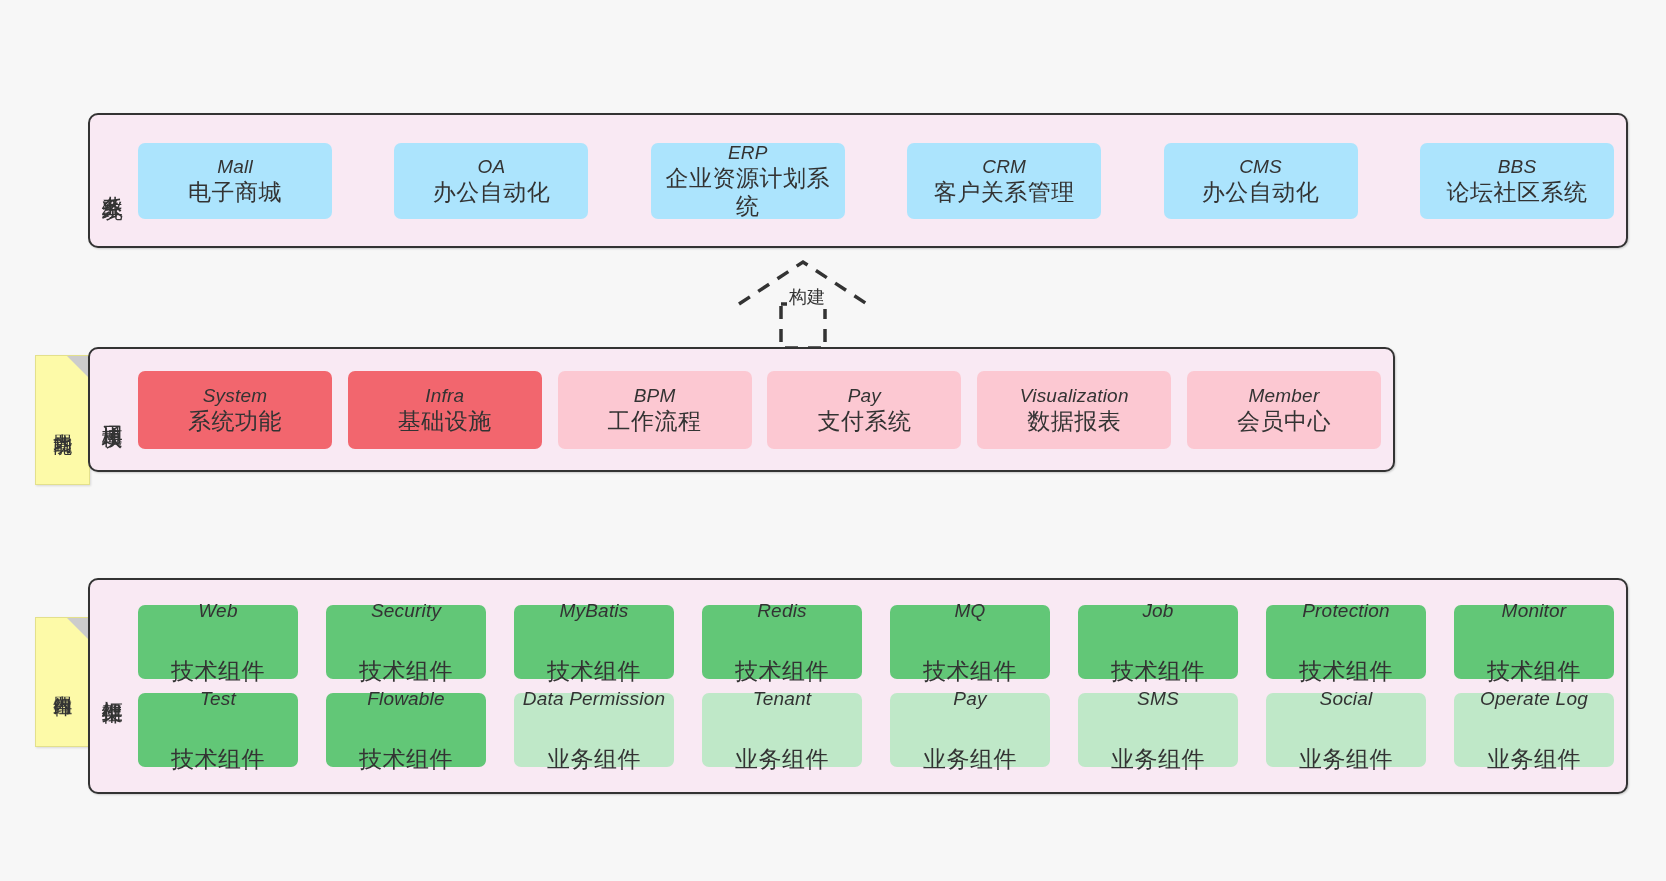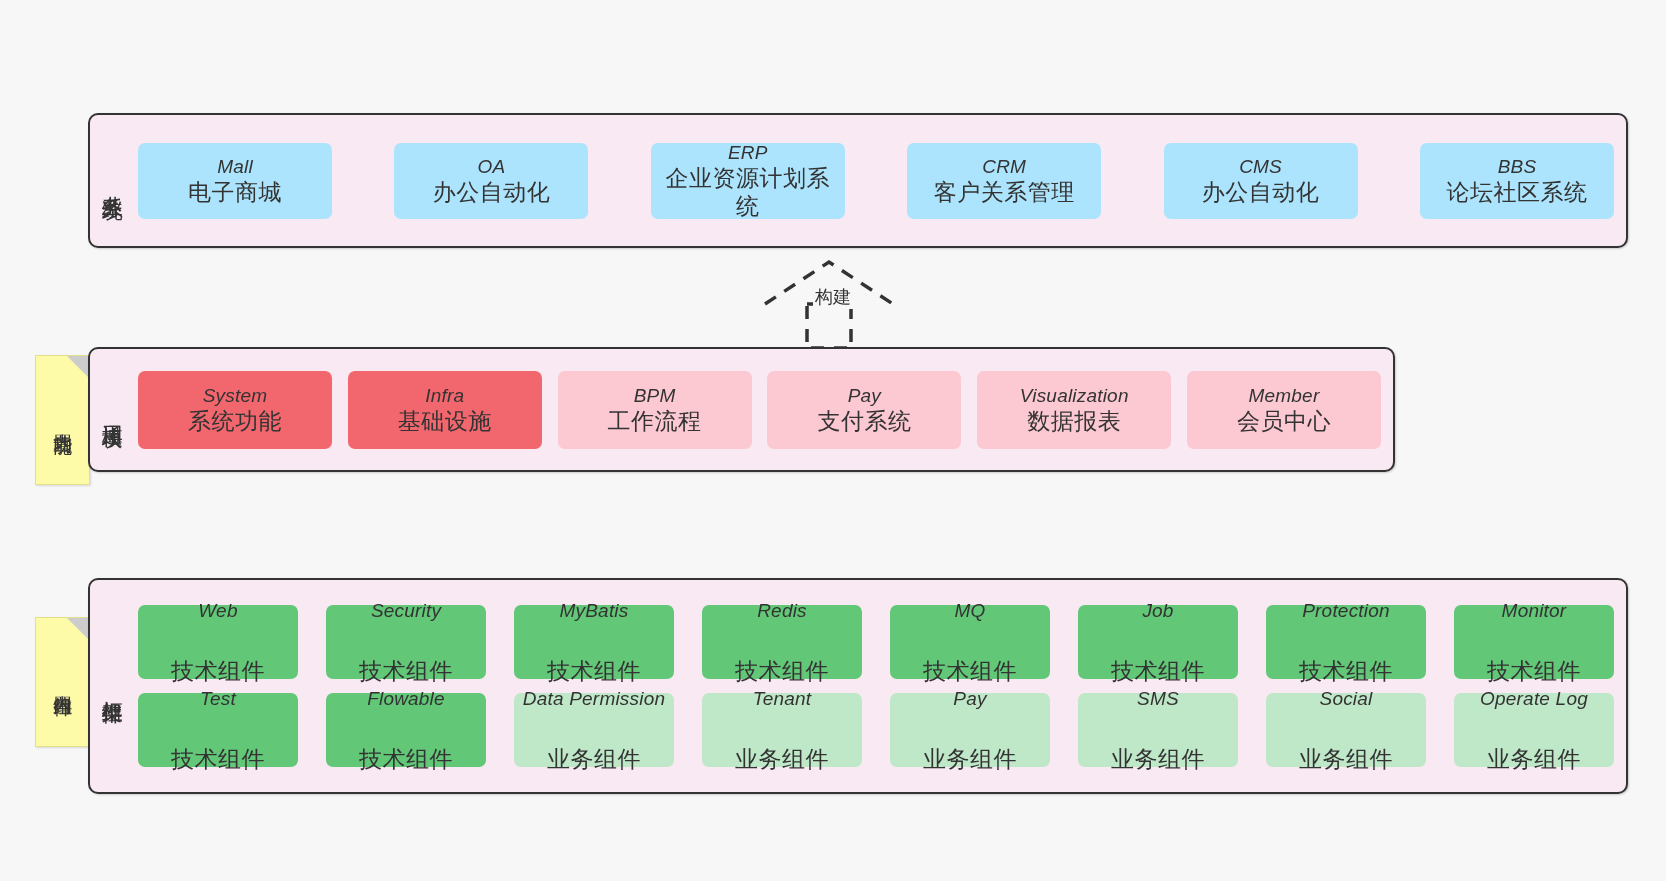--- a/index.html
+++ b/index.html
@@ -169,21 +169,21 @@
           <span class="cn">办公自动化</span>
         </div>
         <div class="card biz">
           <span class="en">BBS</span>
           <span class="cn">论坛社区系统</span>
         </div>
       </div>
     </div>
   </div>
 
-  <div class="arrow" id="arrow-build" style="left:759px; top:258px; width:150px; height:92px;">
+  <div class="arrow" id="arrow-build" style="left:733px; top:258px; width:150px; height:92px;">
     <svg width="150" height="92" viewBox="0 0 150 92" aria-hidden="true">
       <path d="M 6 46 L 70 4 L 134 46" fill="none" stroke="#333333" stroke-width="3.5" stroke-dasharray="13,10" stroke-linecap="butt"></path>
       <path d="M 48 46 L 92 46 L 92 90 L 48 90 Z" fill="none" stroke="#333333" stroke-width="3.5" stroke-dasharray="13,10" stroke-linecap="butt"></path>
     </svg>
     <span class="arrow-label" style="left:54px; top:27px;">构建</span>
   </div>
 
   <div class="note" id="note-features" style="left:35px; top:355px; width:55px; height:130px;">
     <span>内置功能</span>
     <span class="fold"></span>

